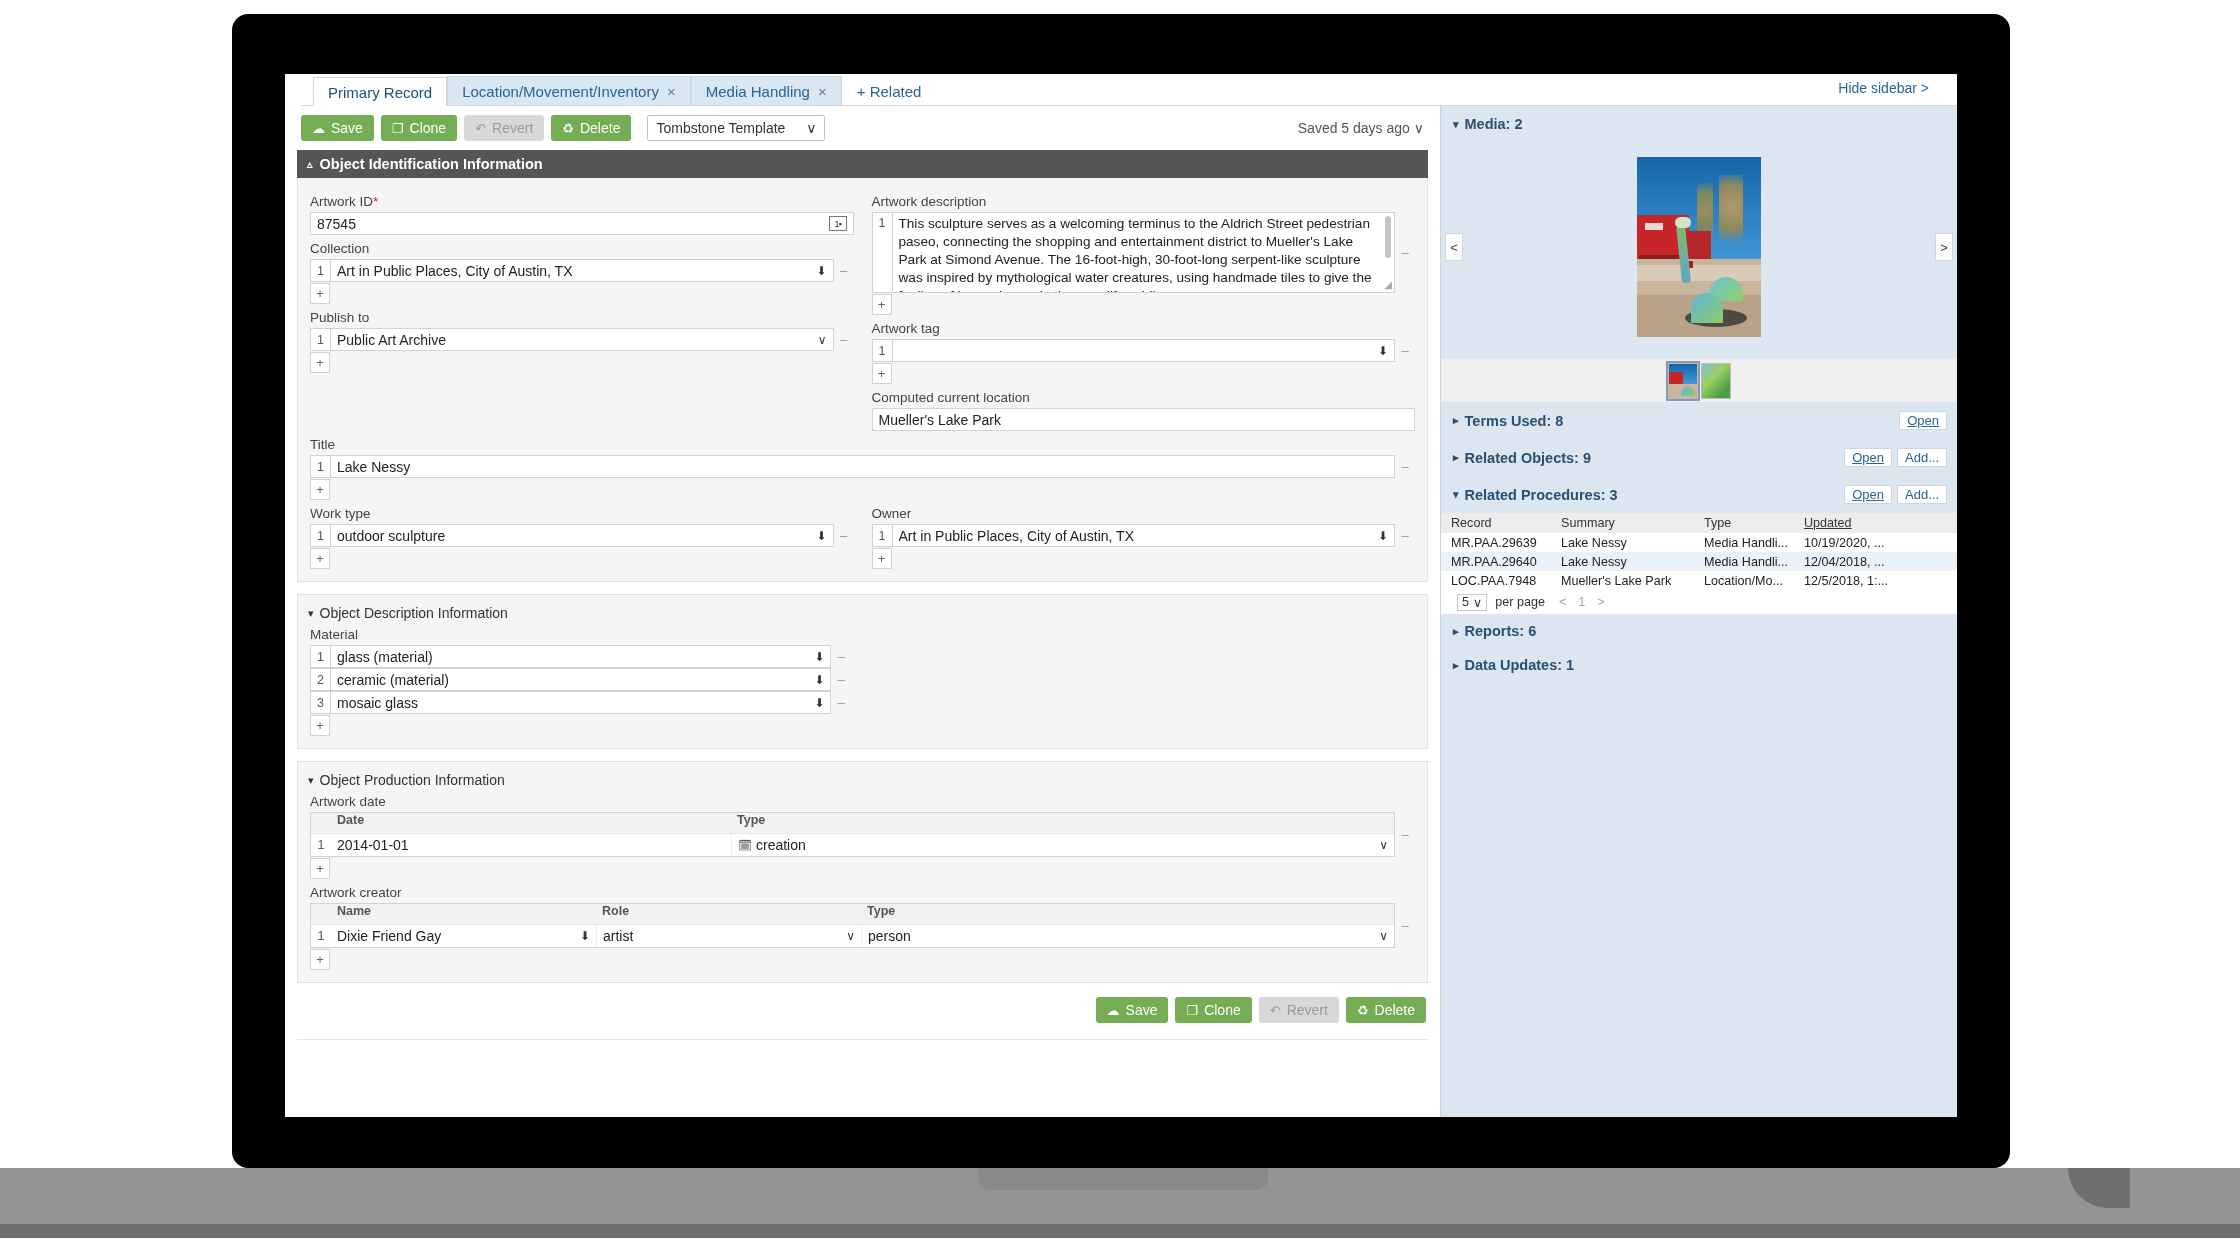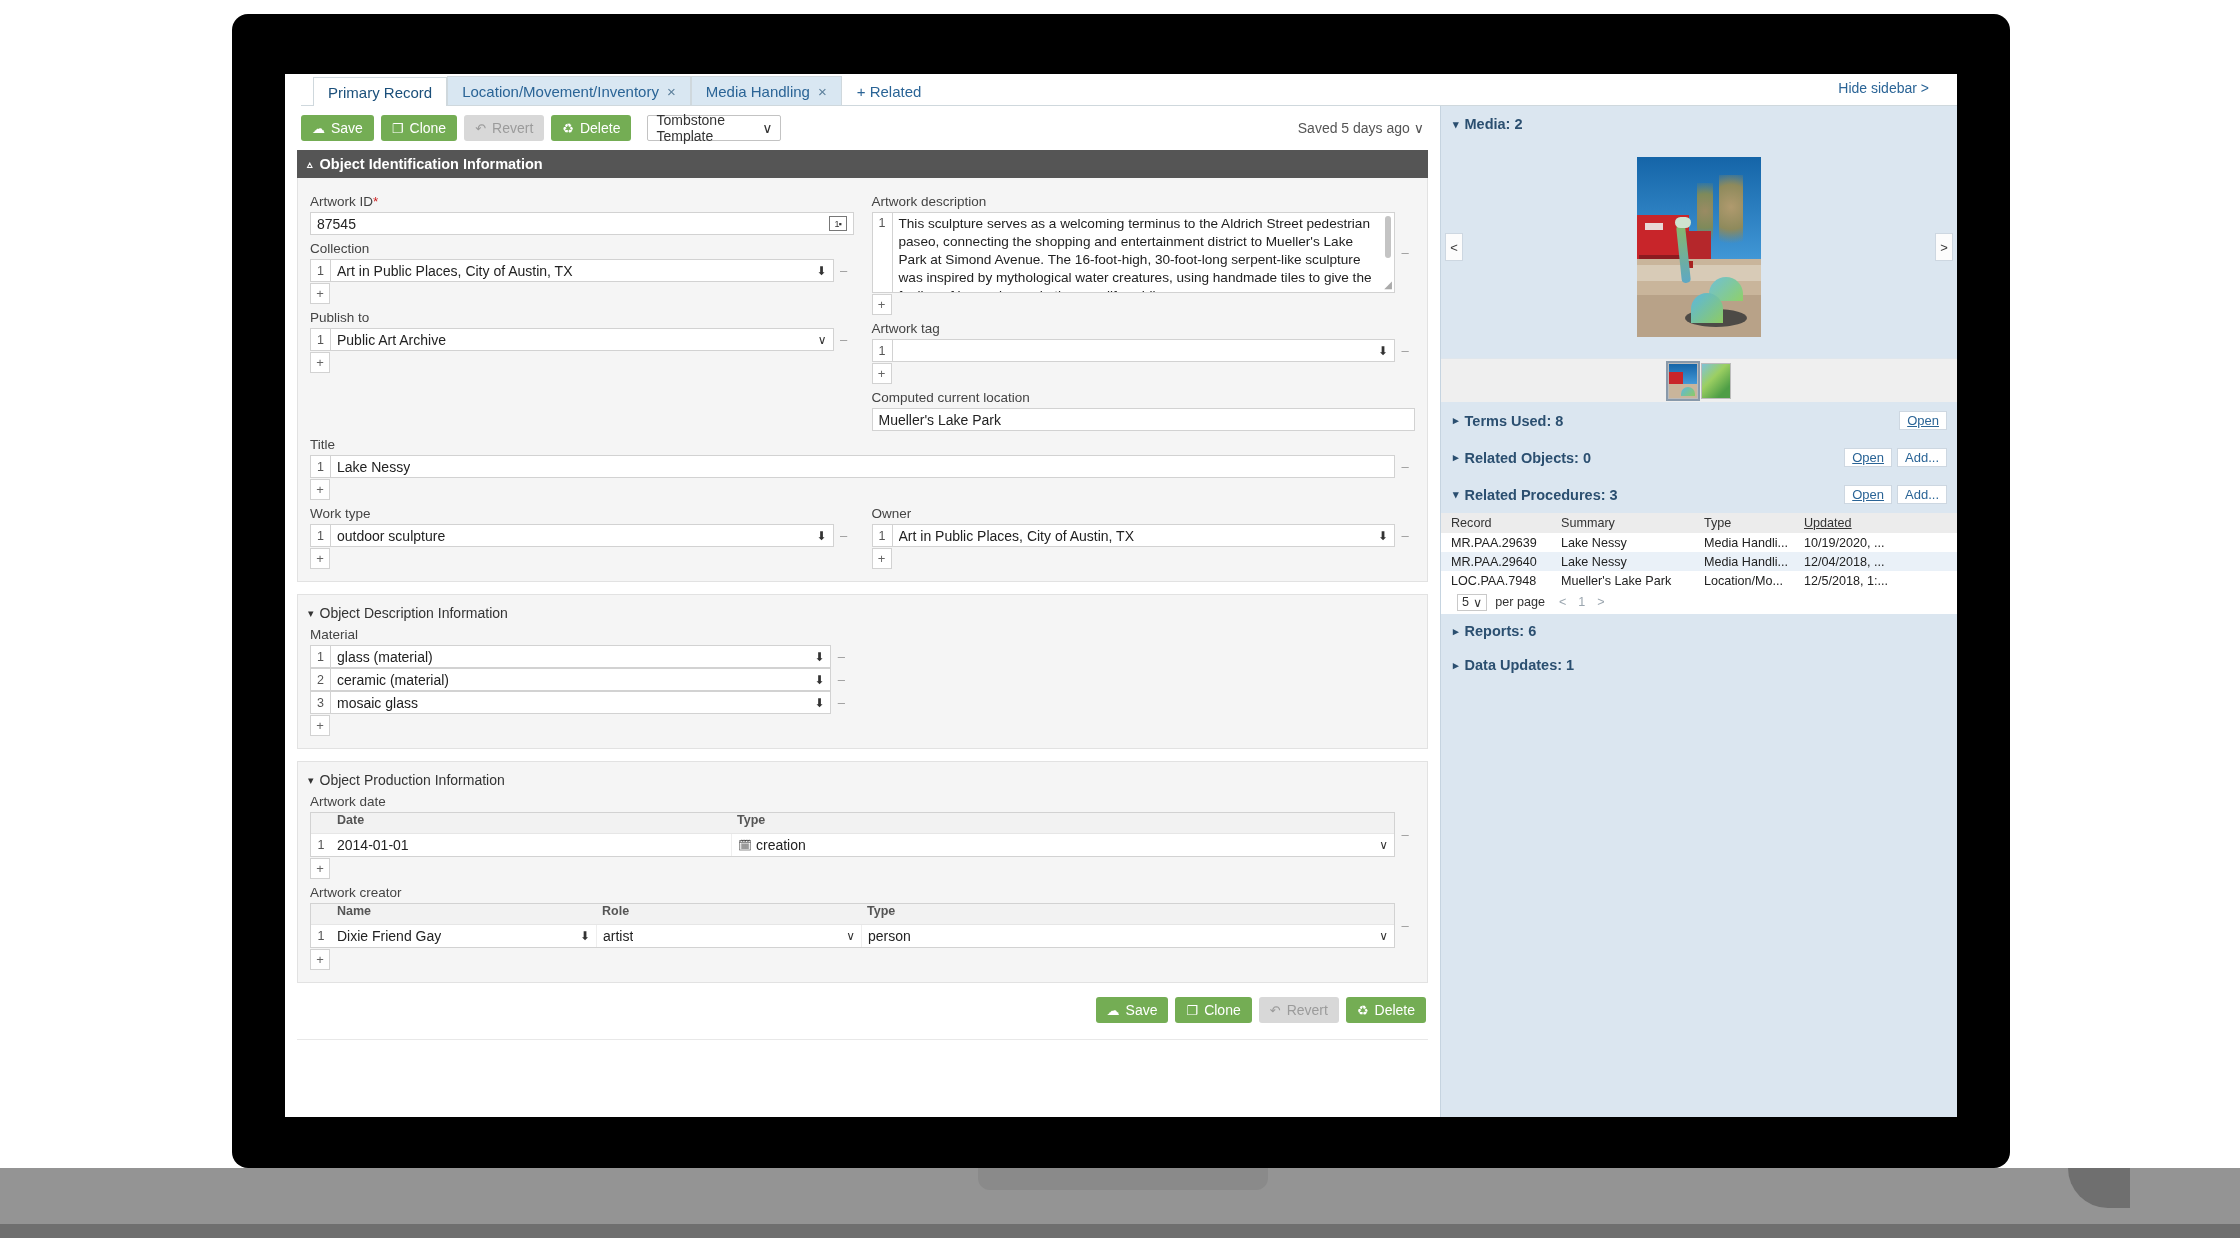--- a/index.html
+++ b/index.html
@@ -77,21 +77,21 @@
   .btn {
     display: inline-flex; align-items: center; gap: 6px;
     height: 26px; padding: 0 11px; border-radius: 3px;
     font-size: 14px; color: #fff; background: #6aa84f;
     border: none; cursor: pointer; white-space: nowrap;
   }
   .btn.green { background: #74ad54; }
   .btn.grey { background: #d8d8d8; color: #9b9b9b; cursor: default; }
   .btn .gl { font-size: 13px; line-height: 1; }
   .tmpl-select {
-    margin-left: 9px; height: 26px; width: 134px;
+    margin-left: 9px; height: 26px; width: 178px;
     border: 1px solid #c3c3c3; background: #fff; border-radius: 2px;
     font-size: 14px; color: #333; padding: 0 8px;
     display: flex; align-items: center; justify-content: space-between; cursor: pointer;
   }
   .saved {
     position: absolute; right: 16px; top: 14px;
     font-size: 14px; color: #555; cursor: pointer;
   }
 
   
@@ -579,21 +579,21 @@
         <div class="side-sec">
           <span class="caret">▸</span>
           <span style="margin-left:6px">Terms Used: 8</span>
           <span class="sp">
             <span class="sbtn">Open</span>
           </span>
         </div>
 
         <div class="side-sec">
           <span class="caret">▸</span>
-          <span style="margin-left:6px">Related Objects: 0</span>
+          <span style="margin-left:6px">Related Objects: 9</span>
           <span class="sp">
             <span class="sbtn">Open</span>
             <span class="sbtn" style="text-decoration:none">Add...</span>
           </span>
         </div>
 
         <div class="side-sec">
           <span class="caret">▾</span>
           <span style="margin-left:6px">Related Procedures: 3</span>
           <span class="sp">

